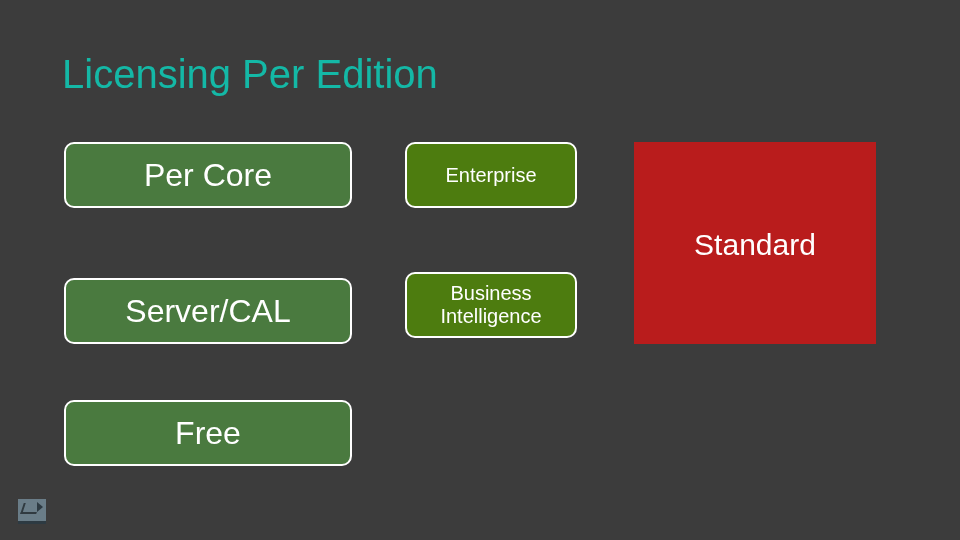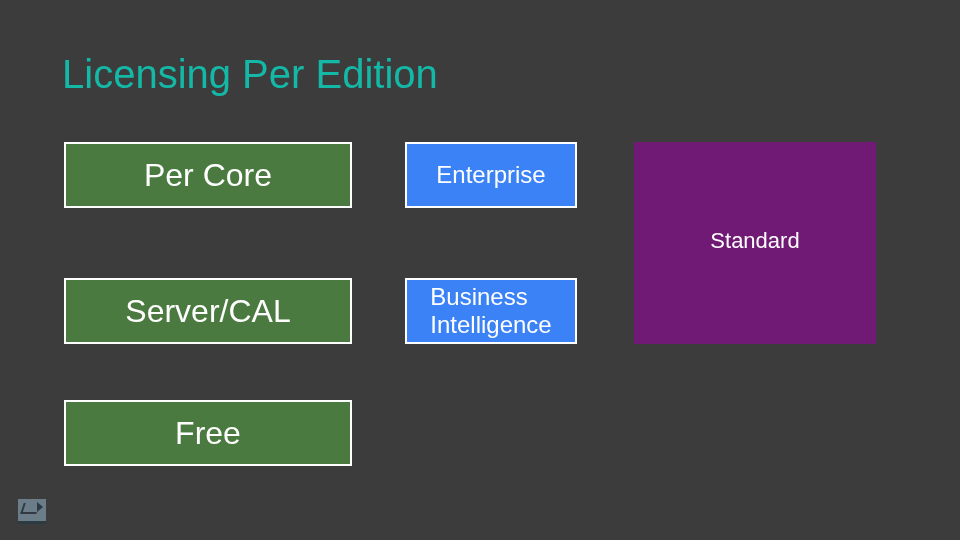--- a/index.html
+++ b/index.html
@@ -23,40 +23,42 @@
     top: 52px;
     font-size: 40px;
     font-weight: 300;
     color: #14b8a6;
   }
   .box {
     position: absolute;
     display: flex;
     align-items: center;
     justify-content: center;
+    text-align: center;
     box-sizing: border-box;
+    border-radius: 10px;
   }
   .box.green {
     background: #4a7a3f;
     border: 2px solid #ffffff;
     font-size: 32px;
     font-weight: 300;
   }
   .box.blue-small {
-    background: #3b82f6;
+    background: #4d7c0f;
     border: 2px solid #ffffff;
-    font-size: 24px;
+    font-size: 20px;
     font-weight: 400;
     line-height: 1.15;
   }
   .navy-big {
     position: absolute;
-    background: #701a75;
+    background: #b91c1c;
     color: #ffffff;
-    font-size: 22px;
+    font-size: 30px;
     font-weight: 400;
   }
   .navy-big .label {
     position: absolute;
     left: 0;
     right: 0;
     text-align: center;
   }
   .corner-icon {
     position: absolute;
@@ -93,21 +95,21 @@
 <body>
 
 <div class="slide">
 
   <div class="title">Licensing Per Edition</div>
 
   <div class="box green" style="left:64px; top:142px; width:288px; height:66px;">Per Core</div>
   <div class="box blue-small" style="left:405px; top:142px; width:172px; height:66px;">Enterprise</div>
 
   <div class="box green" style="left:64px; top:278px; width:288px; height:66px;">Server/CAL</div>
-  <div class="box blue-small" style="left:405px; top:278px; width:172px; height:66px; white-space:pre-line;">Business
+  <div class="box blue-small" style="left:405px; top:272px; width:172px; height:66px; white-space:pre-line;">Business
 Intelligence</div>
 
   <div class="box green" style="left:64px; top:400px; width:288px; height:66px;">Free</div>
 
   <div class="navy-big" style="left:634px; top:142px; width:242px; height:202px;">
     <div class="label" style="top:86px;">Standard</div>
   </div>
 
   <div class="corner-icon"></div>
 </div>

